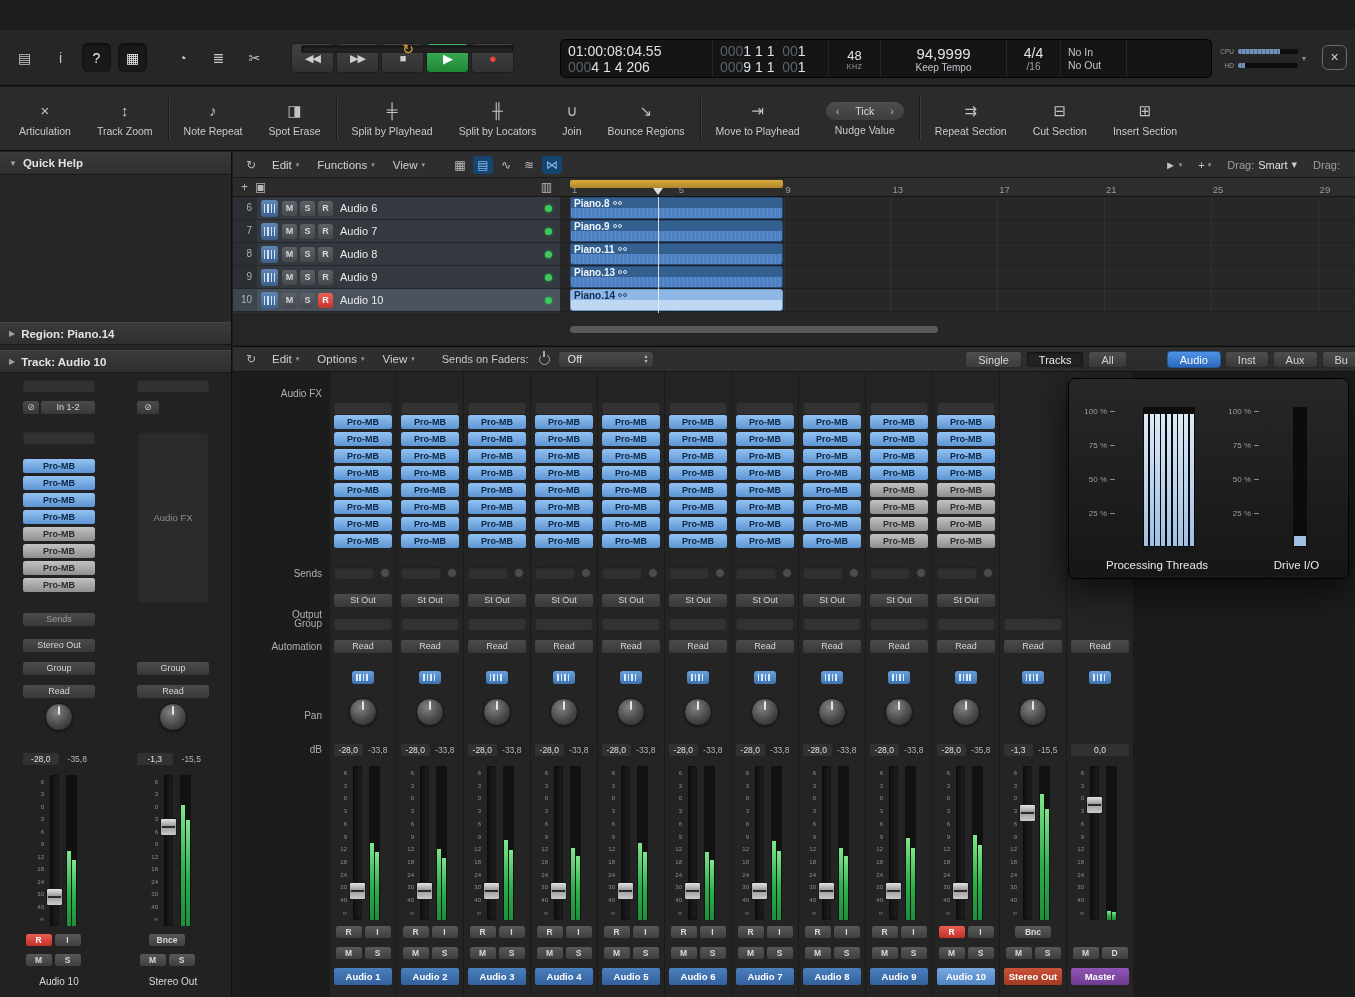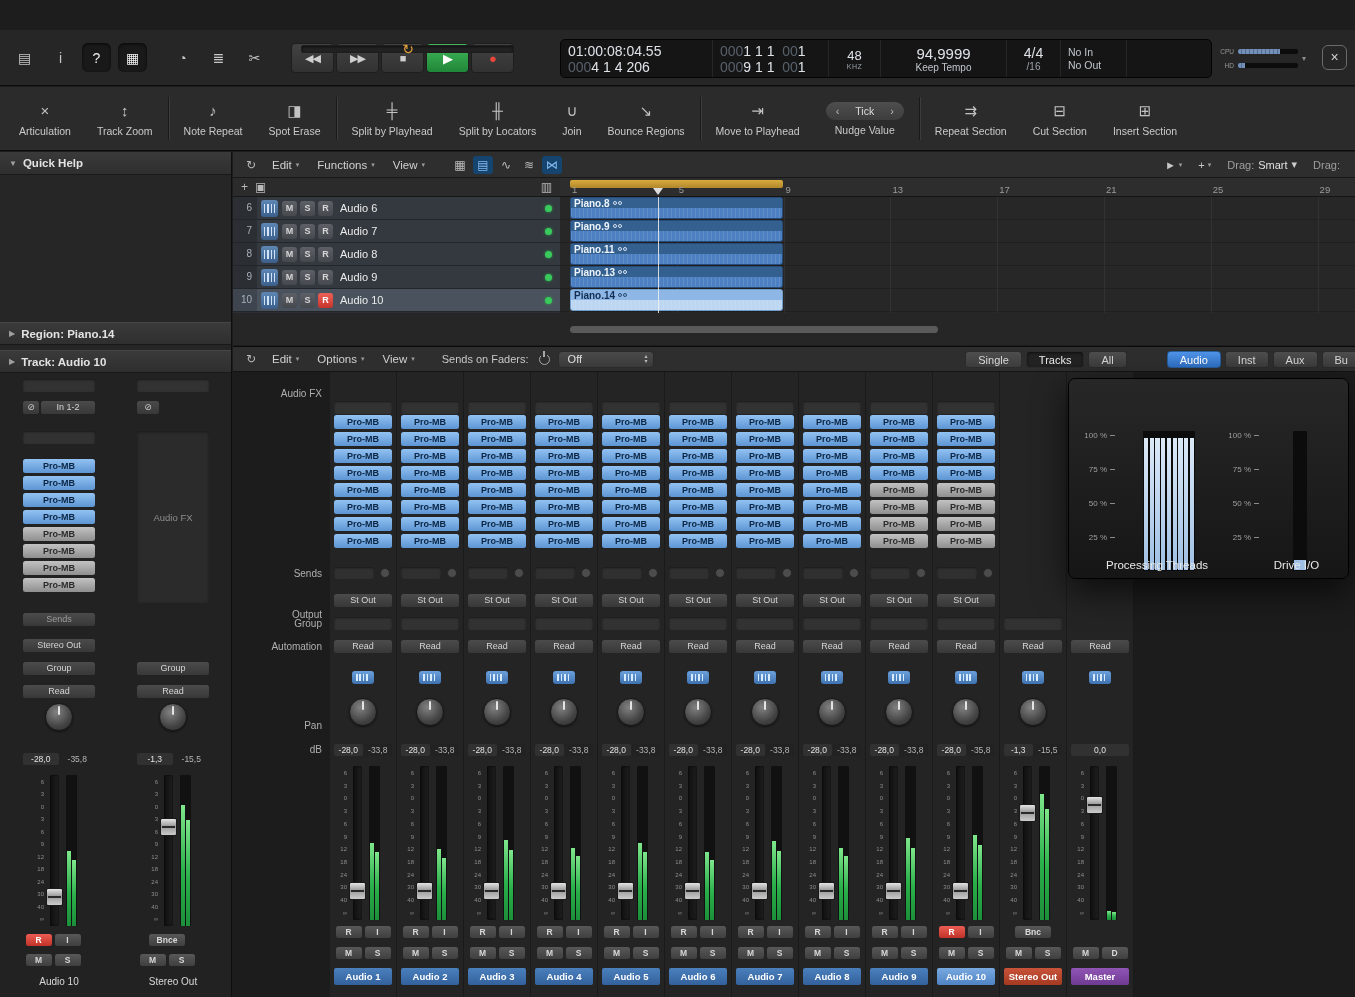--- a/index.html
+++ b/index.html
@@ -188,21 +188,21 @@
   .cname.blue{background:linear-gradient(#4a80bd,#33619c);}
   .cname.blue.selname{background:linear-gradient(#79a9e0,#4f83c4);}
   .cname.red{background:linear-gradient(#c95339,#a33a21);}
   .cname.purple{background:linear-gradient(#9155b5,#6f3b92);}
 
   
   #perf-meter{position:absolute;left:1068px;top:378px;width:281px;height:201px;background:linear-gradient(#272727,#161616);border:1px solid #000;border-radius:7px;box-shadow:0 12px 34px rgba(0,0,0,.65);z-index:60;}
   .pm-title-bar{height:24px;display:flex;align-items:center;justify-content:center;position:relative;border-bottom:1px solid #0c0c0c;}
   .pm-close{position:absolute;left:9px;width:10px;height:10px;border-radius:50%;background:#3f3f3f;border:1px solid #1b1b1b;}
   .pm-title{font-size:12.5px;color:#ececec;}
-  .pm-meters{position:absolute;top:24px;left:0;right:12px;height:148px;margin-top:24px;}
+  .pm-meters{position:absolute;top:24px;left:0;right:12px;height:148px;}
   .pm-scale{position:absolute;top:0;bottom:0;width:44px;}
   #pm-scale-left{left:2px;}
   #pm-scale-right{left:146px;}
   .srow{position:absolute;right:0;display:flex;align-items:center;gap:3px;}
   .slab{font-size:8px;color:#9f9f9f;}
   .tick{width:5px;height:1px;background:#8a8a8a;display:inline-block;}
   #pm-bars{position:absolute;left:74px;top:4px;bottom:4px;width:52px;background:#0c0c0c;display:flex;align-items:flex-end;gap:1.5px;padding:1px;}
   .pm-bar{flex:1;background:linear-gradient(#dce9f7,#9fc0e4);}
   .pm-drive-track{position:absolute;left:224px;top:4px;bottom:4px;width:14px;background:#0c0c0c;}
   #pm-drive-fill{position:absolute;left:1px;right:1px;bottom:1px;background:#9fc0e4;}
@@ -679,21 +679,21 @@
           <div class="seg-btn">Bu</div>
         </div>
     </div>
     <div class="mx-body">
       <div id="mx-labels">
           <div class="mxlabel" style="top: 16px;">Audio FX</div>
           <div class="mxlabel" style="top: 196px;">Sends</div>
           <div class="mxlabel" style="top: 237px;">Output</div>
           <div class="mxlabel" style="top: 246px;">Group</div>
           <div class="mxlabel" style="top: 269px;">Automation</div>
-          <div class="mxlabel" style="top: 348px;">Pan</div>
+          <div class="mxlabel" style="top: 338px;">Pan</div>
           <div class="mxlabel" style="top: 372px;">dB</div>
         </div>
       <div id="mx-strips">
           <div class="strip" style="left: 97px;">
             <div class="slot" style="top: 29px;"></div>
             <div class="fxbtn on" style="top: 43px;">Pro-MB</div>
             <div class="fxbtn on" style="top: 60px;">Pro-MB</div>
             <div class="fxbtn on" style="top: 77px;">Pro-MB</div>
             <div class="fxbtn on" style="top: 94px;">Pro-MB</div>
             <div class="fxbtn on" style="top: 111px;">Pro-MB</div>

